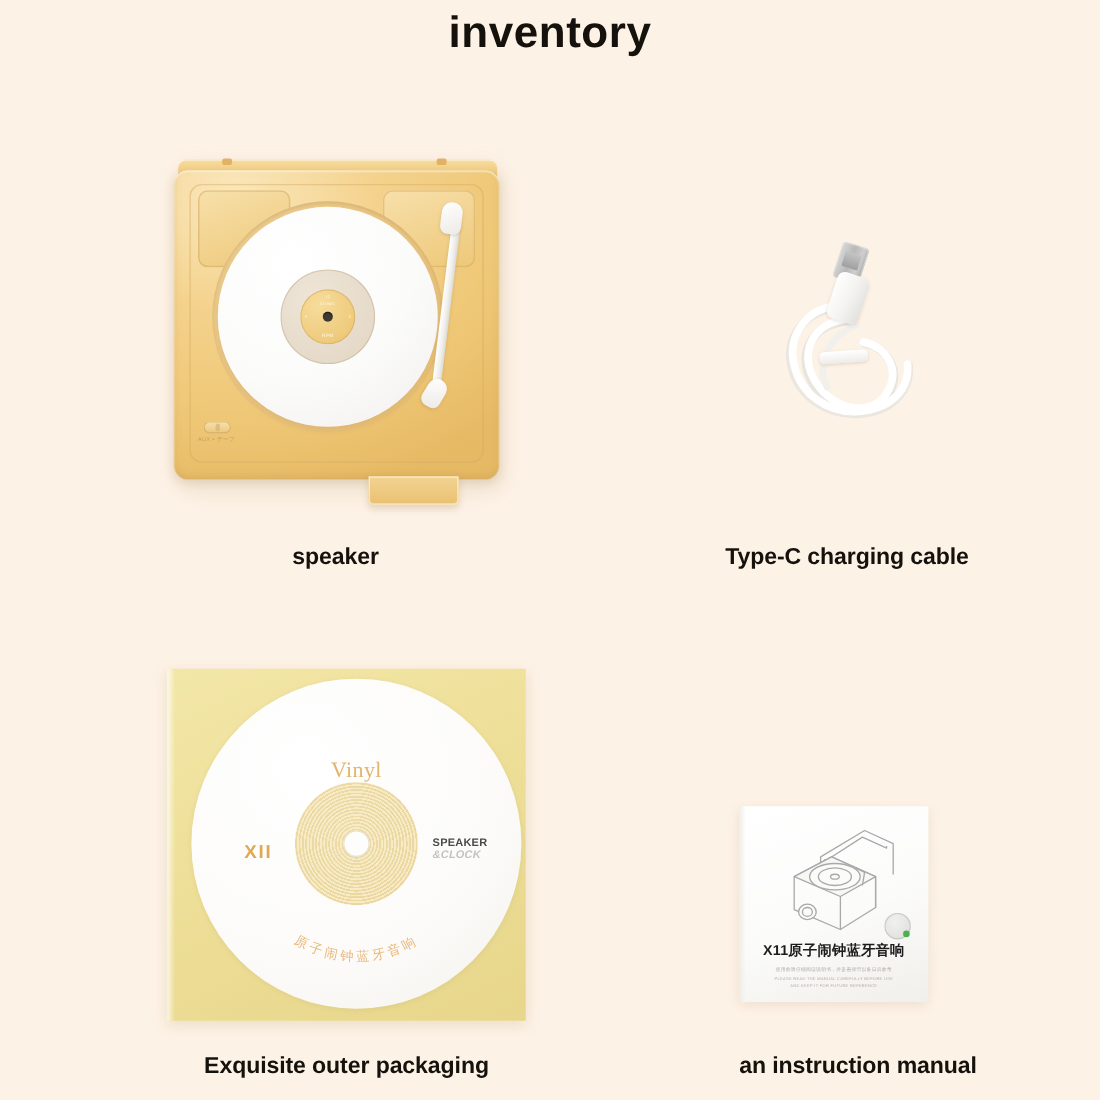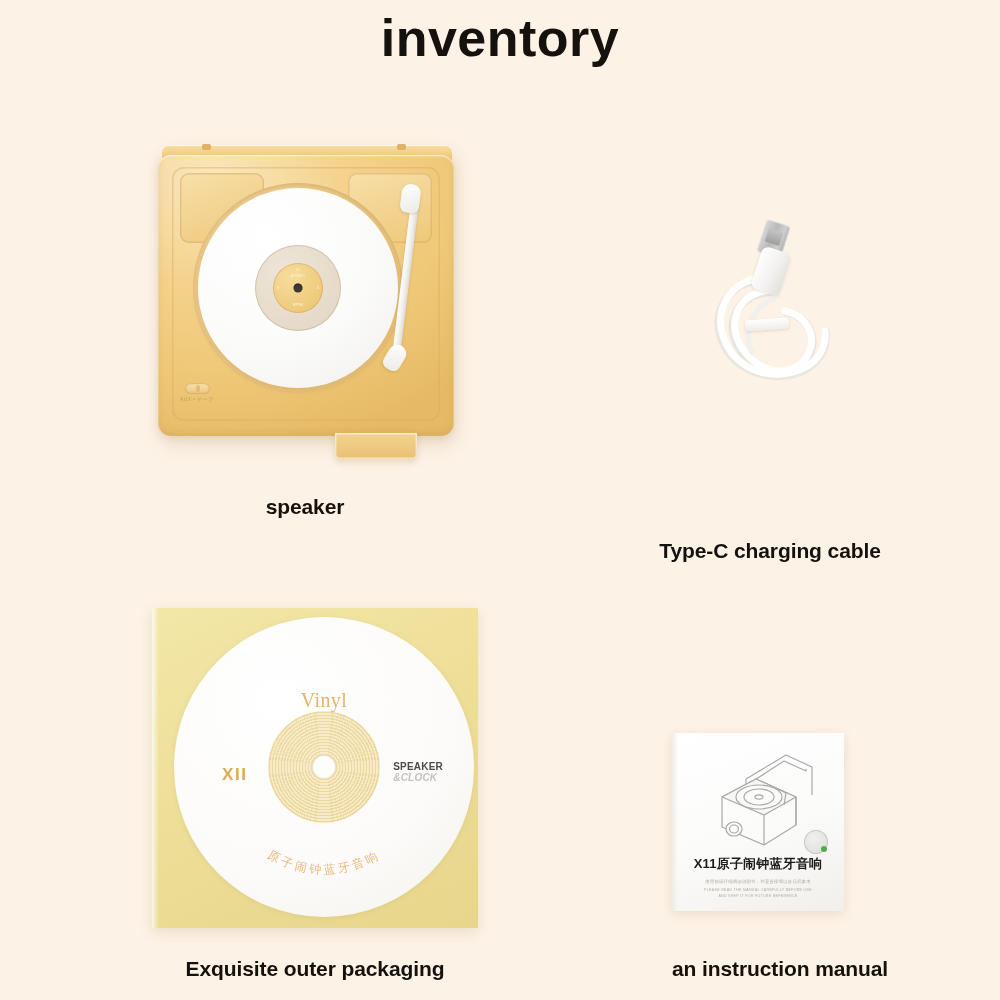--- a/index.html
+++ b/index.html
@@ -15,21 +15,21 @@
     position: relative;
   }
 
   
   .page-title {
     position: absolute;
     top: 8px;
     left: 0;
     width: 1000px;
     text-align: center;
-    font-size: 52px;
+    font-size: 40px;
     font-weight: 600;
     letter-spacing: 0.5px;
     color: #15110d;
   }
 
   
   .cell { position: absolute; }
 
   .caption {
     position: absolute;
@@ -360,21 +360,21 @@
       <path d="M70 80 C 38 84, 24 110, 30 134 C 36 160, 62 178, 92 176 C 120 174, 138 156, 136 132" stroke="#eae7e1" stroke-width="8"></path>
       <path d="M70 78 C 40 82, 26 108, 32 132 C 38 158, 62 176, 91 174 C 119 172, 137 155, 135 131"></path>
       <path d="M88 96 C 62 106, 52 132, 62 152" stroke="#f2f0ec" stroke-width="6"></path>
     </g>
   </svg>
   <div class="usb-plug"></div>
   <div class="usb-collar"></div>
   <div class="cable-tie"></div>
 </div>
 
-<div class="caption" style="left:590px; top:493px; width:360px;margin-top:44px;">
+<div class="caption" style="left:590px; top:493px; width:360px;">
   <div>Type-C charging cable</div>
 </div>
 
 <div class="cell" id="box-cell">
   <div class="box-body"></div>
   <div class="box-edge"></div>
 
   <div class="disc">
     <div class="disc-center"></div>
     <div class="disc-hole"></div>

